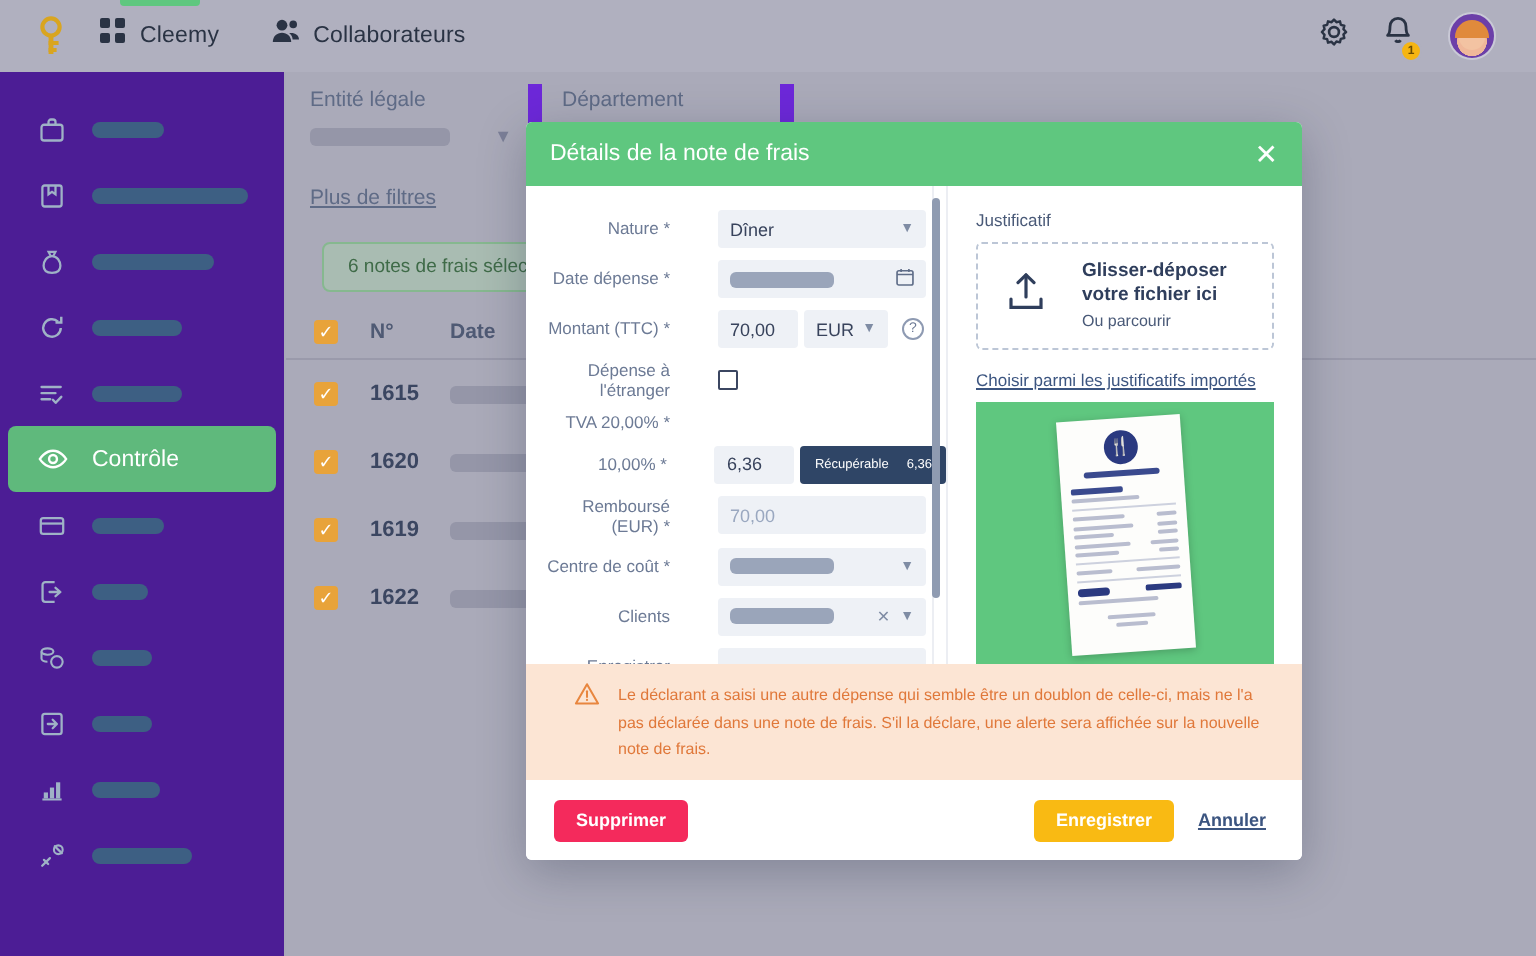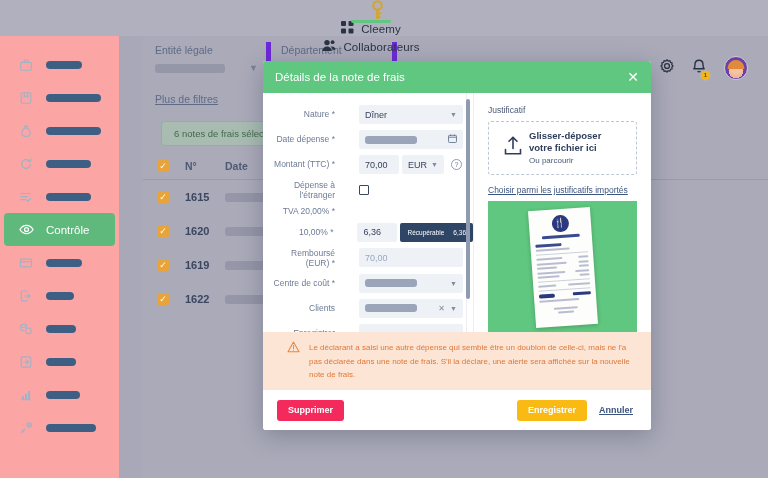--- a/index.html
+++ b/index.html
@@ -7,21 +7,21 @@
     width: 768px; height: 478px; overflow: hidden;
     font-family: "Liberation Sans", sans-serif;
     background: #a8a8b8;
   }
   #app { position: relative; width: 768px; height: 478px; }
 
   
   .topbar {
     position: absolute; left: 0; top: 0; width: 768px; height: 36px;
     background: #b0b0bf; display: flex; align-items: center;
-    padding: 0 14px; z-index: 5; flex-direction: column;
+    padding: 0 14px; z-index: 5;
   }
   .topbar-logo { width: 22px; height: 22px; display: flex; align-items: center; justify-content: center; margin-right: 14px; }
   .topbar-item { display: flex; align-items: center; gap: 7px; margin-right: 26px; position: relative; height: 36px; }
   .topbar-item .lbl { font-size: 11.5px; color: #2a3344; font-weight: 500; letter-spacing: .1px; }
   .tab-indicator { position: absolute; top: 0; left: 10px; right: 10px; height: 2.5px; background: #5fc77f; border-radius: 0 0 2px 2px; }
   .topbar-right { margin-left: auto; display: flex; align-items: center; gap: 18px; padding-right: 6px; }
   .bell-wrap { position: relative; }
   .bell-badge {
     position: absolute; right: -5px; bottom: -3px; width: 11px; height: 11px; border-radius: 50%;
     background: #f5b512; border: 1.5px solid #b0b0bf; display:flex; align-items:center; justify-content:center;
@@ -36,41 +36,41 @@
     content:""; position:absolute; left:50%; top:22%; transform:translateX(-50%);
     width:13px; height:13px; border-radius:50%; background:#f3c3a2;
   }
   .avatar::before {
     content:""; position:absolute; left:50%; top:12%; transform:translateX(-50%);
     width:17px; height:9px; border-radius:9px 9px 0 0; background:#e08a3c; z-index:2;
   }
 
   
   .sidebar {
-    position: absolute; left: 0; top: 36px; width: 119px; height: 442px;
-    background: #fca5a5; padding-top: 12px; z-index: 3;
+    position: absolute; left: 0; top: 36px; width: 142px; height: 442px;
+    background: #4c1d95; padding-top: 12px; z-index: 3;
   }
   .side-item {
     height: 33px; display: flex; align-items: center; gap: 12px; padding: 0 14px; margin: 0 4px;
     border-radius: 4px;
   }
   .side-item .ico { width: 16px; height: 16px; flex: none; display:flex; align-items:center; justify-content:center; color: #9fb2c6; }
   .side-item .skel { height: 8px; border-radius: 4px; background: #3d5f83; }
   .side-item.active { background: #5fb97c; }
   .side-item.active .ico { color: #ffffff; }
   .side-item.active .lbl { color: #ffffff; font-size: 11.5px; }
 
   
   .content {
     position: absolute; left: 143px; top: 36px; width: 625px; height: 442px;
     background: #aaaab9; z-index: 1; overflow: hidden;
   }
   .filters-row { display: flex; gap: 0; padding: 6px 10px 0 10px; }
   .filter-box {
-    width: 118px; padding: 2px 8px 8px 2px; border-right: 5px solid #6d28d9;
+    width: 118px; padding: 2px 8px 8px 2px; border-right: 7px solid #6d28d9;
     margin-right: 8px;
   }
   .filter-box .f-lbl { font-size: 10.5px; color: #5f6b86; margin-bottom: 7px; }
   .filter-box .f-val { display: flex; align-items: center; justify-content: space-between; }
   .filter-box .skel { height: 9px; width: 70px; background: #9596a8; border-radius: 3px; }
   .filter-chev { color: #7b7f97; font-size: 9px; }
   .plusfiltres {
     font-size: 10.5px; color: #5f6b86; text-decoration: underline; padding: 12px 0 0 12px;
     display: inline-block;
   }
@@ -141,21 +141,21 @@
   .vscroll {
     position: absolute; left: 203px; top: 6px; width: 4px; height: 200px;
     background: #8f9bb1; border-radius: 3px;
   }
   .vdiv { position: absolute; left: 203px; top: 0; bottom: 0; width: 1px; background: #eceef3; }
 
   .just-pane { flex: 1; padding: 12px 14px 0 14px; border-left: 1px solid #eceef3; }
   .just-lbl { font-size: 8.5px; color: #4a5a78; margin-bottom: 6px; }
   .dropzone {
     border: 1px dashed #bcc6d6; border-radius: 3px; height: 54px;
-    display: flex; align-items: center; gap: 6px; padding: 0 14px;
+    display: flex; align-items: center; gap: 18px; padding: 0 14px;
   }
   .dz-text { font-size: 9.5px; color: #2f3e5c; font-weight: 600; line-height: 1.25; }
   .dz-link { font-size: 8px; color: #4a5a78; font-weight: 400; display: block; margin-top: 2px; }
   .choose-link { display: block; margin: 10px 0 6px 0; font-size: 8.5px; color: #3c5580; text-decoration: underline; }
   .receipt-box {
     background: #5fc77f; height: 133px; display: flex; align-items: center; justify-content: center;
     overflow: hidden;
   }
   .dl-link { display: block; margin-top: 7px; font-size: 8.5px; color: #3c5580; text-decoration: underline; }
 

